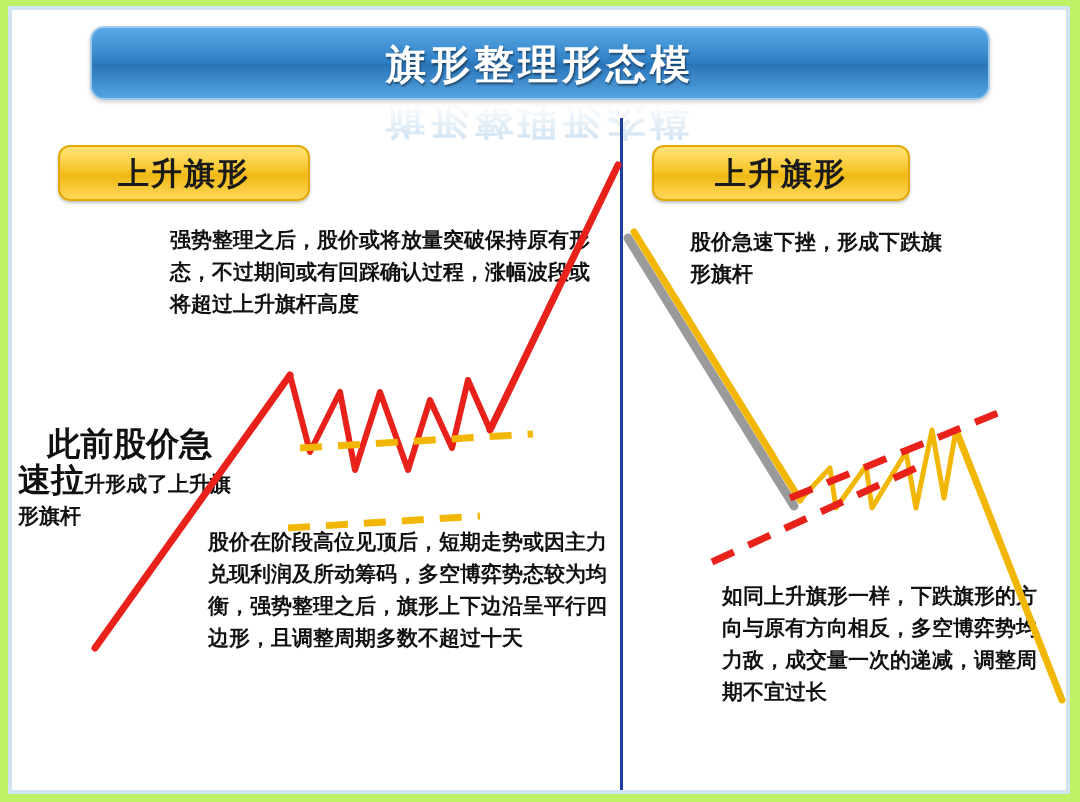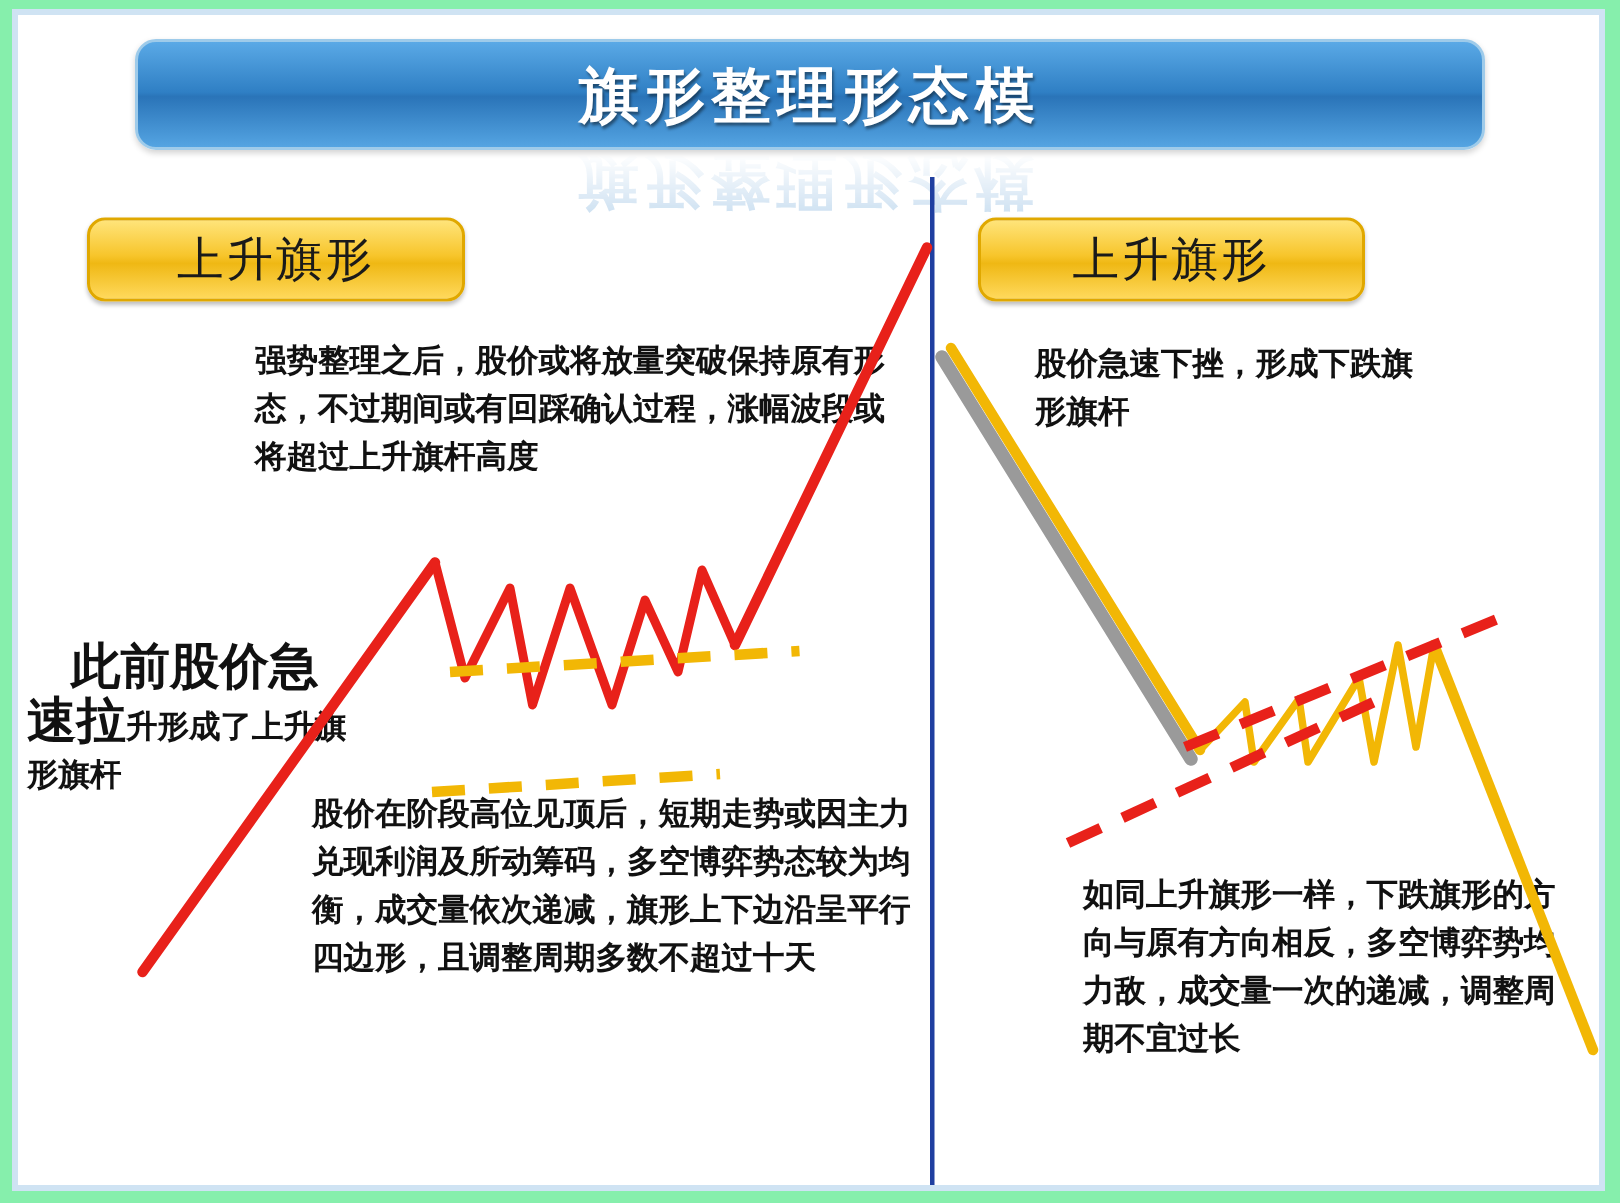--- a/index.html
+++ b/index.html
@@ -4,21 +4,21 @@
 <style>
   html, body {
     margin: 0;
     padding: 0;
     background: #ffffff;
   }
   #root {
     position: relative;
     width: 1080px;
     height: 802px;
-    background: #86efac;
+    background: #bef264;
     overflow: hidden;
     font-family: "Liberation Sans", sans-serif;
   }
 
   
   .frame {
     position: absolute;
     left: 8px;
     top: 6px;
     width: 1062px;
@@ -99,21 +99,21 @@
     background: linear-gradient(180deg, #ffe47a 0%, #f7c52b 45%, #efb814 55%, #ffd95c 100%);
     border: 2px solid #e0a800;
     box-shadow: 0 2px 3px rgba(0,0,0,0.25);
     box-sizing: border-box;
   }
   .badge span {
     display: block;
     text-align: center;
     line-height: 52px;
     font-size: 31px;
-    font-weight: normal;
+    font-weight: bold;
     color: #1a1a1a;
     font-family: "DejaVu Sans", "Liberation Sans", sans-serif;
     letter-spacing: 2px;
   }
   #badge-up   { left: 58px;  top: 145px; width: 252px; }
   #badge-down { left: 652px; top: 145px; width: 258px; }
 
   
   .note {
     position: absolute;
@@ -160,21 +160,21 @@
     <span>上升旗形</span>
   </div>
   <div class="badge" id="badge-down">
     <span>上升旗形</span>
   </div>
 
   <div class="note" id="note-up-top">强势整理之后，股价或将放量突破保持原有形态，不过期间或有回踩确认过程，涨幅波段或将超过上升旗杆高度</div>
   <div class="note" id="note-up-left">
     <span class="big">此前股价急速拉</span><span>升形成了上升旗形旗杆</span>
   </div>
-  <div class="note" id="note-up-bottom">股价在阶段高位见顶后，短期走势或因主力兑现利润及所动筹码，多空博弈势态较为均衡，成交量依次递减，旗形上下边沿呈平行四边形，且调整周期多数不超过十天</div>
+  <div class="note" id="note-up-bottom">股价在阶段高位见顶后，短期走势或因主力兑现利润及所动筹码，多空博弈势态较为均衡，强势整理之后，旗形上下边沿呈平行四边形，且调整周期多数不超过十天</div>
 
   <div class="note" id="note-down-bottom">如同上升旗形一样，下跌旗形的方向与原有方向相反，多空博弈势均力敌，成交量一次的递减，调整周期不宜过长</div>
   <div class="note" id="note-down-top">股价急速下挫，形成下跌旗形旗杆</div>
 
   <svg class="layer" id="chart-layer" viewBox="0 0 1080 802">
       <line x1="95" y1="648" x2="290" y2="375" stroke="#e8211a" stroke-width="7" stroke-linecap="round"></line>
       <polyline points="290,375 310,452 340,392 355,470 380,392 408,470 430,400 452,448 468,380 490,430" fill="none" stroke="#e8211a" stroke-width="6" stroke-linejoin="round" stroke-linecap="round"></polyline>
       <line x1="490" y1="430" x2="618" y2="165" stroke="#e8211a" stroke-width="7" stroke-linecap="round"></line>
       <line x1="300" y1="448" x2="533" y2="434" stroke="#f2b705" stroke-width="7" stroke-linecap="butt" stroke-dasharray="22 16"></line>
       <line x1="288" y1="528" x2="480" y2="516" stroke="#f2b705" stroke-width="7" stroke-linecap="butt" stroke-dasharray="22 16"></line>

